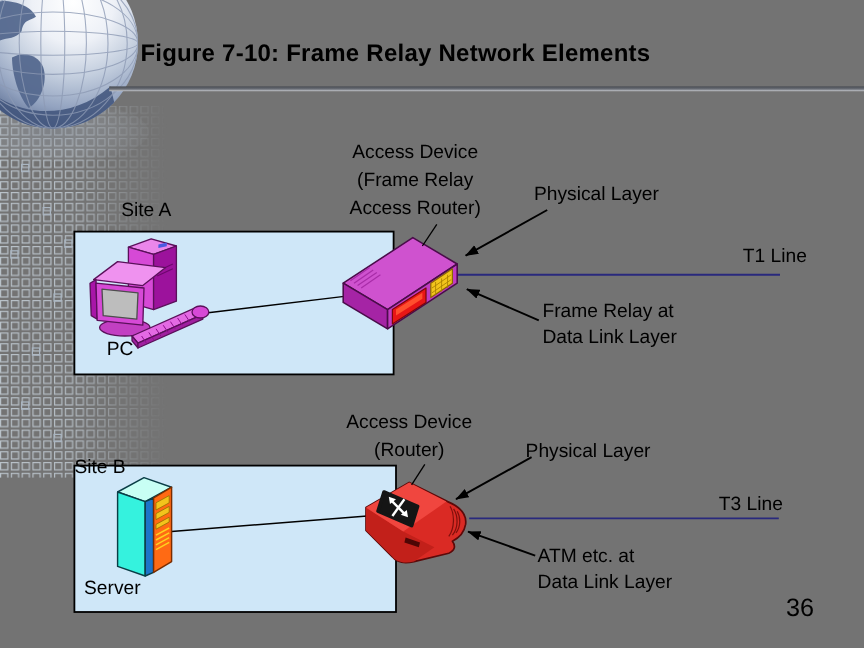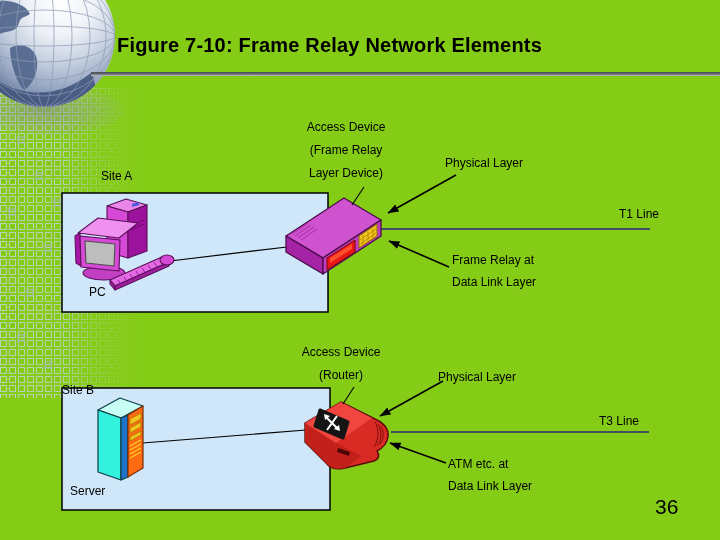--- a/index.html
+++ b/index.html
@@ -1,29 +1,29 @@
 <!DOCTYPE html>
 <html><head>
 <meta charset="utf-8">
 <style>
   html,body{margin:0;padding:0;background:#fff;}
   .slide{
-    position:relative;width:720px;height:540px;background:#84cc16;overflow:hidden;
+    position:relative;width:720px;height:540px;background:#737373;overflow:hidden;
     font-family:"Liberation Sans",sans-serif;color:#000;
   }
   .abs{position:absolute;}
   .title{
     position:absolute;left:117px;top:34px;width:500px;
     font-size:20px;font-weight:bold;letter-spacing:.2px;white-space:nowrap;
   }
   .title-rule{
     position:absolute;left:91px;top:72px;width:629px;height:4px;
     background:linear-gradient(180deg,#474b52 0%,#6b6f77 55%,#c7cacf 100%);
   }
-  .lbl{position:absolute;font-size:12px;line-height:22px;white-space:nowrap;}
+  .lbl{position:absolute;font-size:16px;line-height:22px;white-space:nowrap;}
   .ctr{text-align:center;white-space:nowrap;}
   #site-a-label{left:62px;top:165px;padding-left:39px;}
   #access-a-label{left:258px;top:116px;width:176px;line-height:23px;}
   #t1-csu-label{left:445px;top:152px;}
   #t1-line-label{left:589px;top:203px;margin-left:30px;}
   #frame-relay-label{left:452px;top:249px;}
   #pc-label{left:89px;top:281px;}
   #site-b-label{left:62px;top:363px;margin-top:16px;}
   #access-b-label{left:253px;top:341px;width:176px;line-height:23px;}
   #t3-csu-label{left:438px;top:366px;}
@@ -217,21 +217,21 @@
     <line x1="449" y1="267" x2="389" y2="241" stroke="#000" stroke-width="1.6" marker-end="url(#ah)"></line>
     <line x1="443" y1="381" x2="380" y2="416" stroke="#000" stroke-width="1.6" marker-end="url(#ah)"></line>
     <line x1="446" y1="463" x2="390" y2="443" stroke="#000" stroke-width="1.6" marker-end="url(#ah)"></line>
   </svg>
 
   <div class="lbl" id="site-a-label">Site A</div>
 
   <div class="lbl ctr" id="access-a-label">
     <div>Access Device</div>
     <div>(Frame Relay</div>
-    <div>Layer Device)</div>
+    <div>Access Router)</div>
   </div>
 
   <div class="lbl" id="t1-csu-label">
     <div>Physical Layer</div>
   </div>
 
   <div class="lbl" id="t1-line-label">T1 Line</div>
 
   <div class="lbl" id="frame-relay-label">
     <div>Frame Relay at</div>

